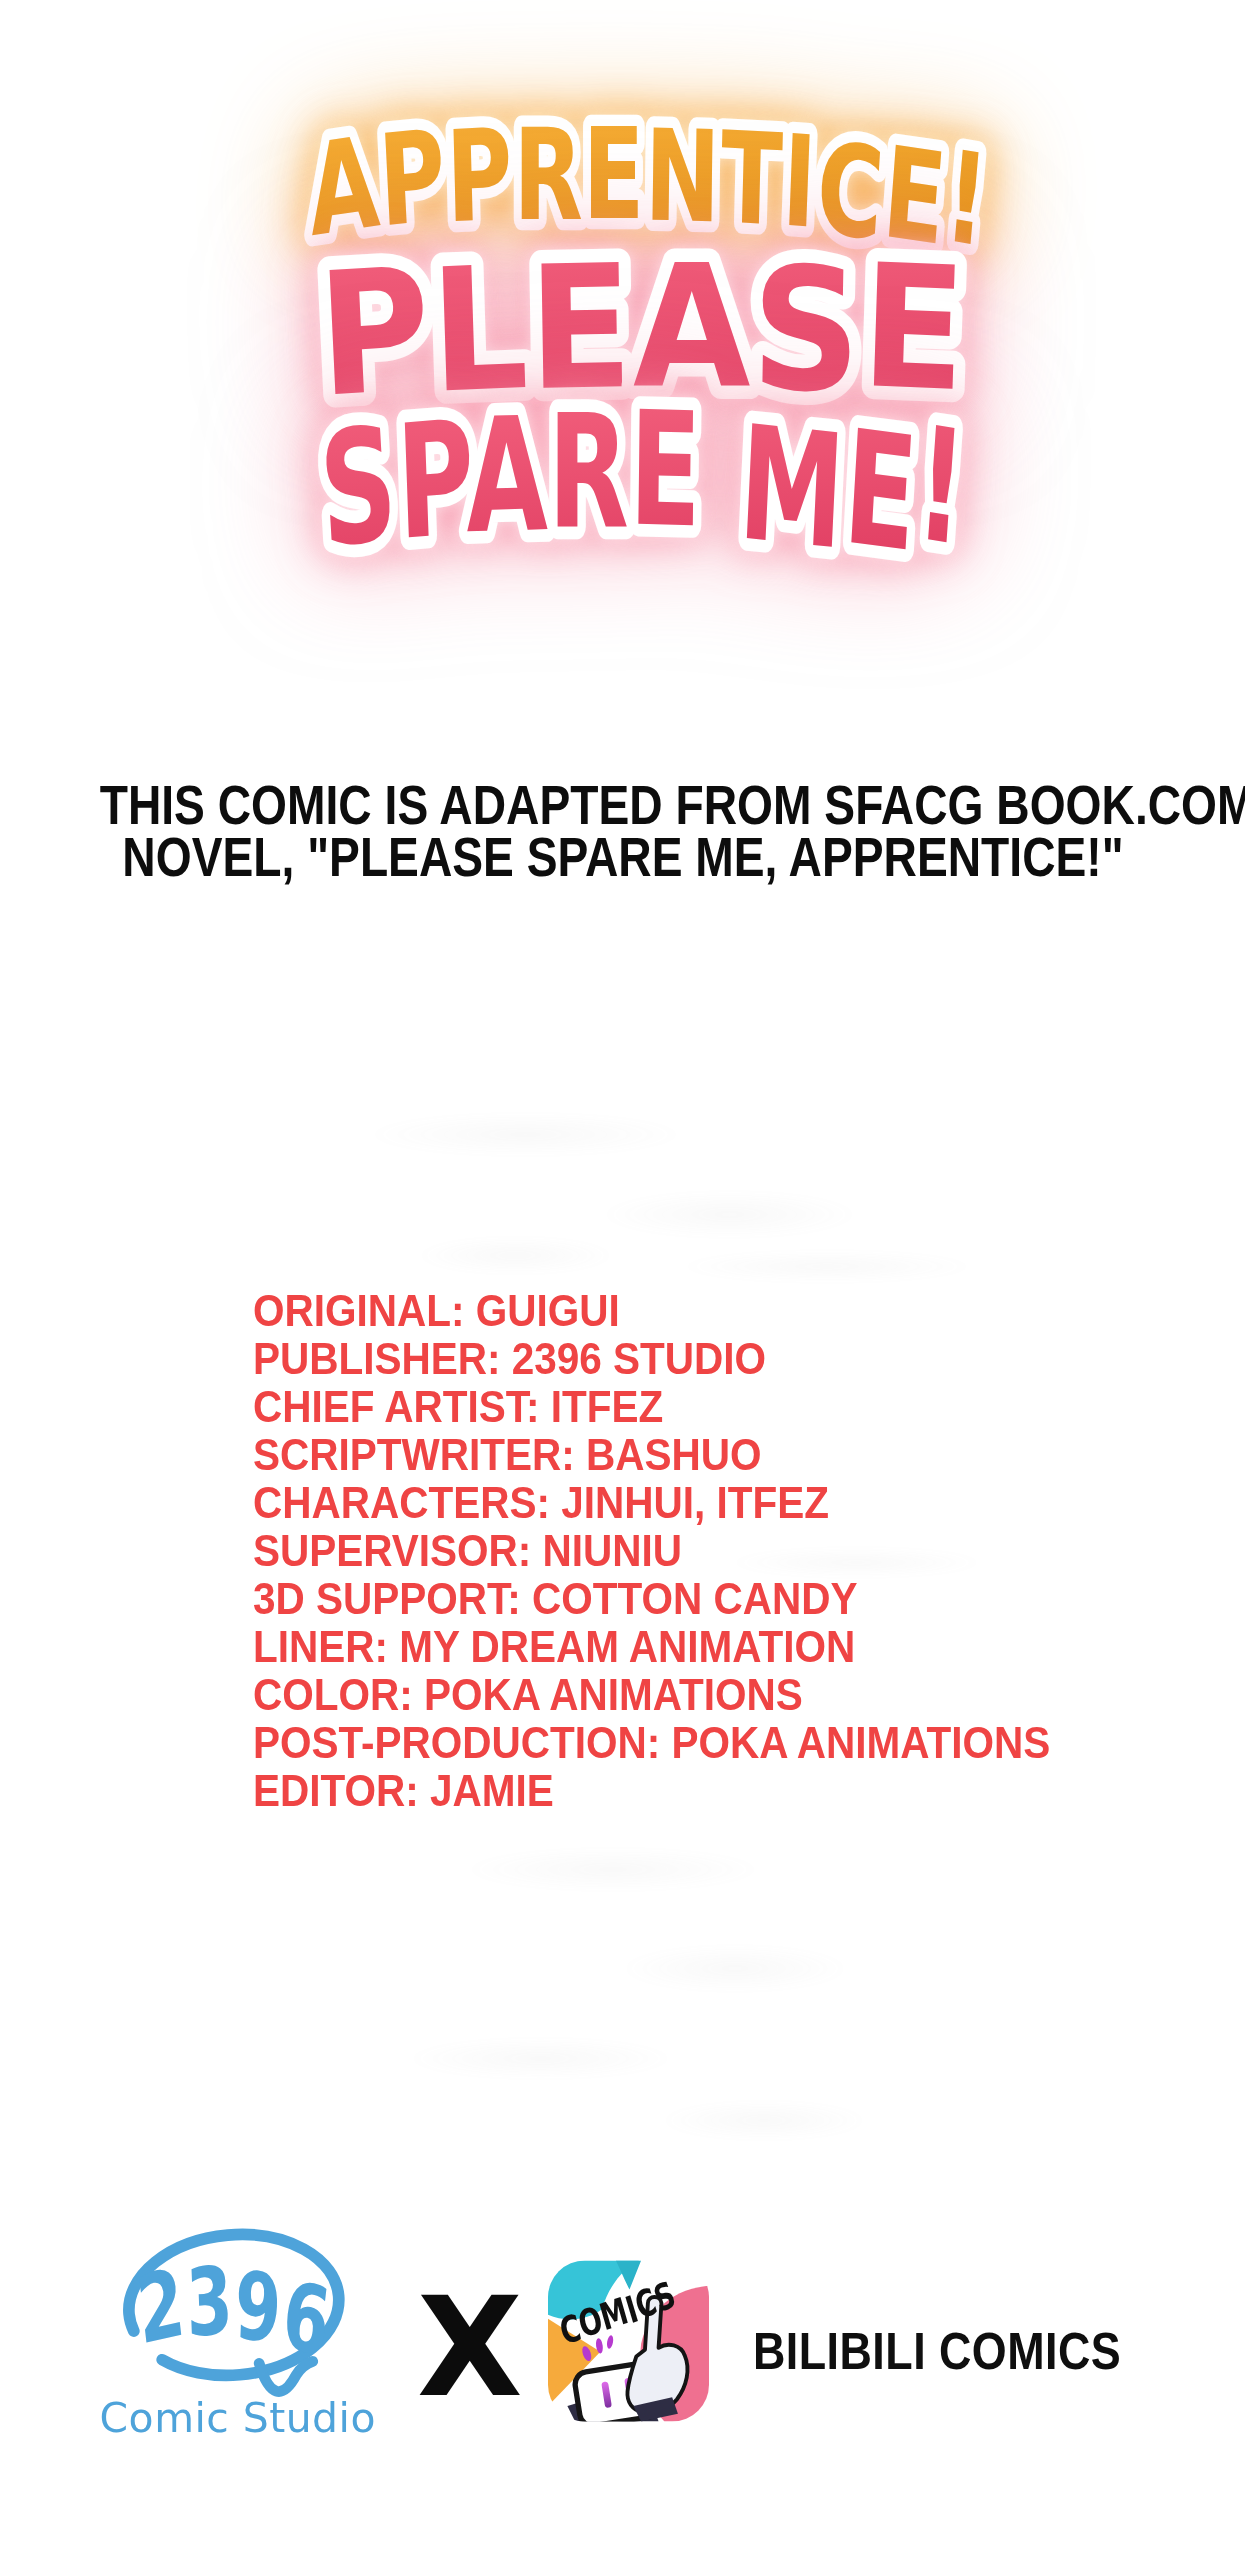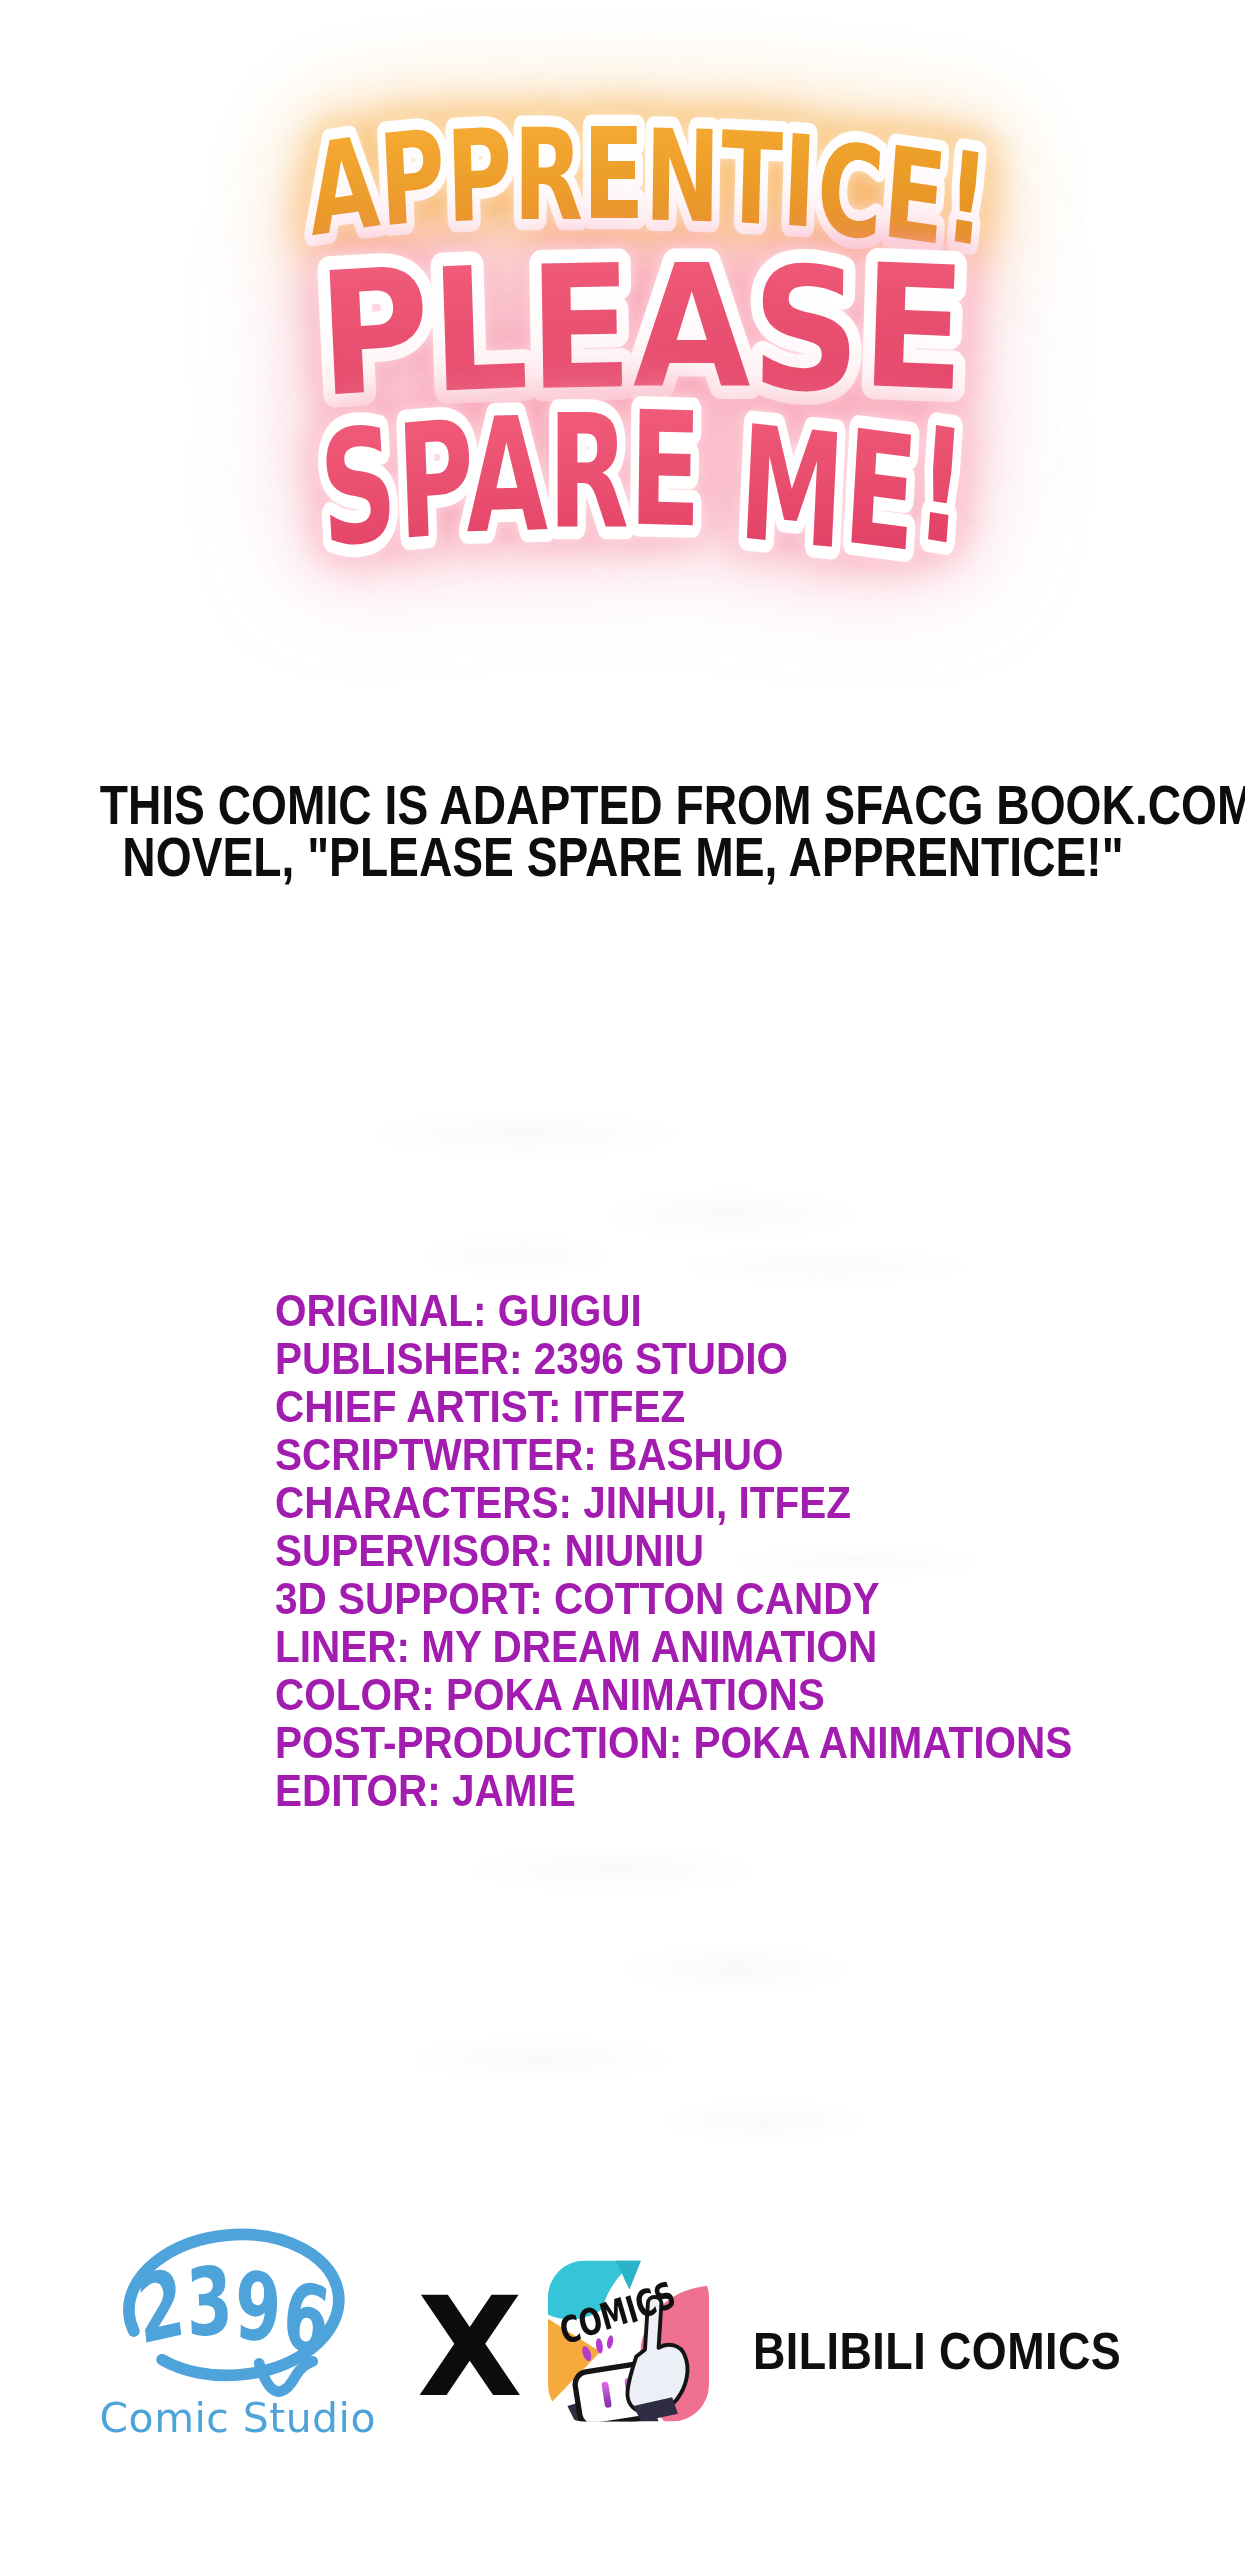--- a/index.html
+++ b/index.html
@@ -22,21 +22,21 @@
   .glow-orange{filter:drop-shadow(0 0 7.8px rgba(253,232,200,1)) drop-shadow(0 0 19.5px rgba(246,166,60,0.8)) drop-shadow(0 0 47px rgba(246,166,60,0.45));}
   .glow-pink{filter:drop-shadow(0 0 7.8px rgba(254,224,231,1)) drop-shadow(0 0 19.5px rgba(246,140,163,0.75)) drop-shadow(0 0 49px rgba(246,140,163,0.5));}
 
   
   .notice{
     top:779px;left:0;width:1246px;text-align:center;
     color:#0d0d0d;font-weight:700;font-size:55px;line-height:52px;
     letter-spacing:0px;white-space:nowrap;
     transform:scaleX(0.84);transform-origin:623px 0;
   }
-  .credits{top:1287px;left:275px;color:#a21caf;}
+  .credits{top:1287px;left:253px;color:#ef4444;}
   .credit-line{
     font-weight:700;font-size:45px;line-height:48px;white-space:nowrap;
     transform:scaleX(0.9);transform-origin:left top;
   }
 
   
   .collab-x{
     top:2295px;left:417px;width:107px;color:#0c0c0c;
     font-family:"DejaVu Sans",sans-serif;font-weight:bold;
     font-size:137px;line-height:0.78;

